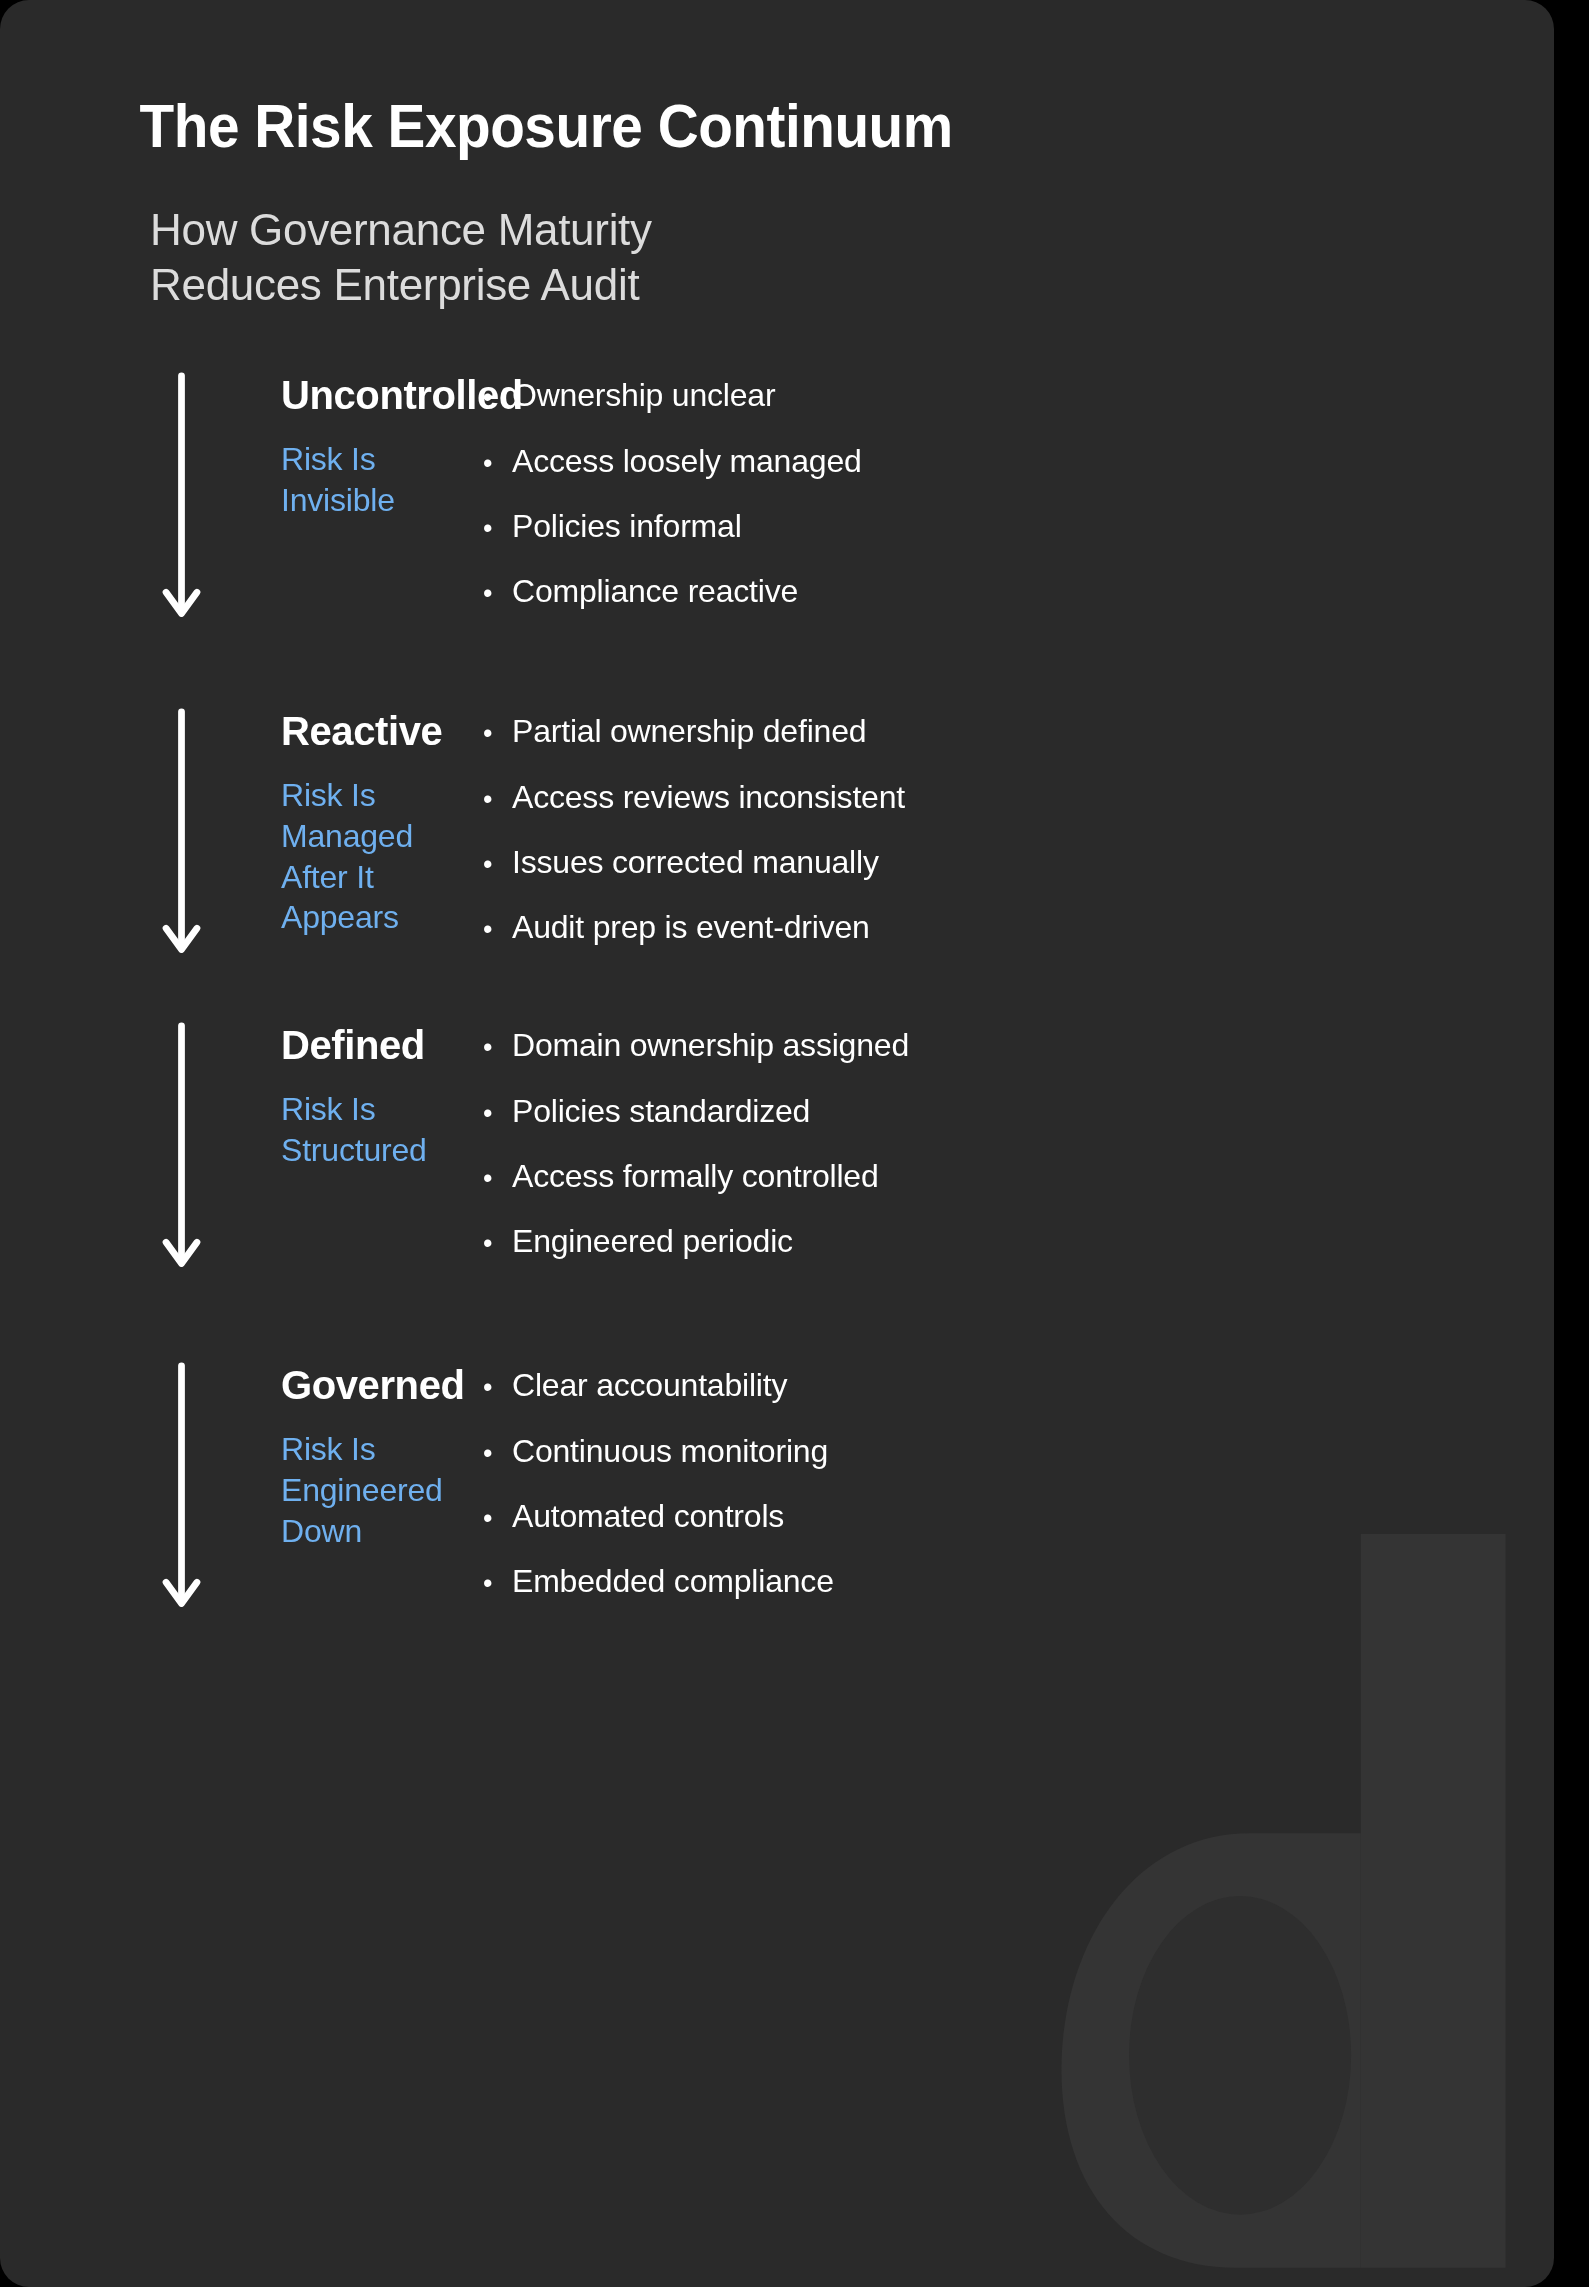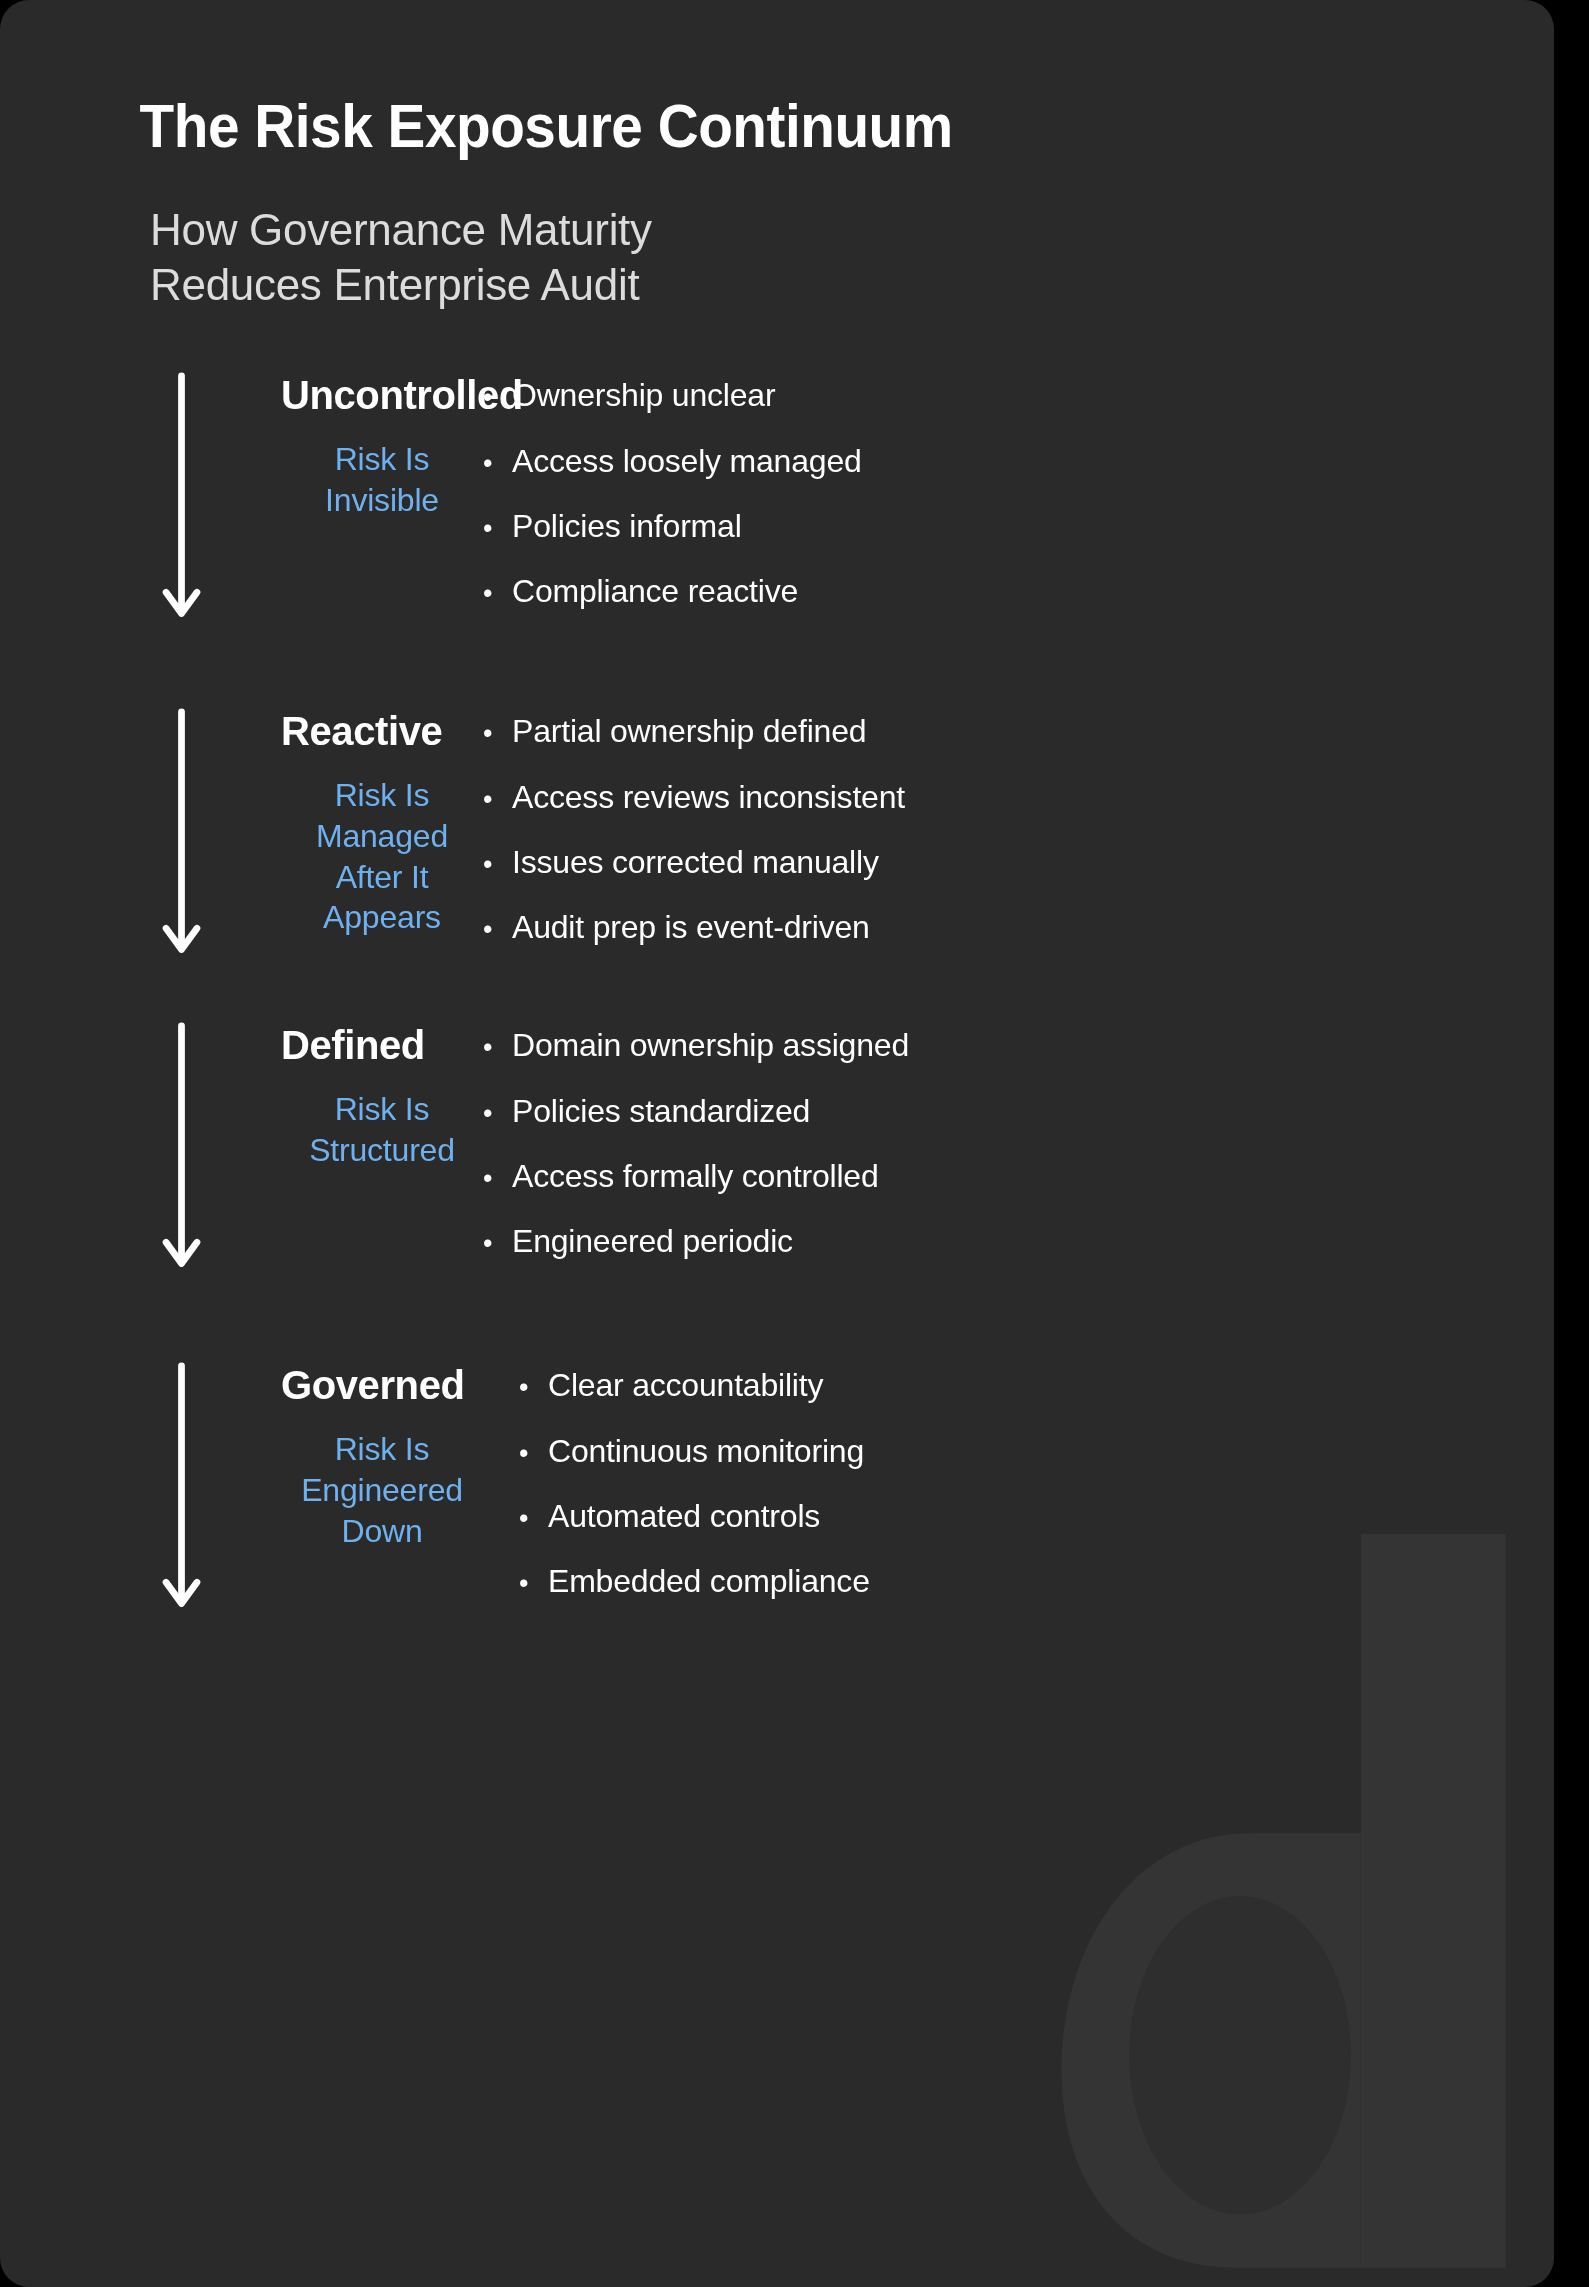--- a/index.html
+++ b/index.html
@@ -73,21 +73,21 @@
     position: relative;
     display: flex;
     align-items: flex-start;
     min-height: 290px;
     padding-left: 150px;
     box-sizing: border-box;
   }
   .stage-1 { margin-top: 0; }
   .stage-2 { margin-top: 46px; }
   .stage-3 { margin-top: 24px; }
-  .stage-4 { margin-top: 50px; gap: 36px; }
+  .stage-4 { margin-top: 50px; }
 
   
   .arrow {
     position: absolute;
     left: 162px;
     top: 0;
     width: 39px;
   }
   .arrow svg { display: block; }
 
@@ -108,21 +108,21 @@
   }
 
   .stage-tag {
     margin-top: 21px;
     color: #6fb0ef;
     font-size: 32px;
     font-weight: 400;
     line-height: 1.27;
     letter-spacing: -0.2px;
   }
-  .stage-tag .tag-line { display: block; text-align: center; }
+  .stage-tag .tag-line { display: block; }
 
   .bullets {
     list-style: none;
     margin: 0;
     padding: 0;
     flex: 1 1 auto;
     padding-top: 3.9px;
   }
   .bullets li {
     display: flex;

